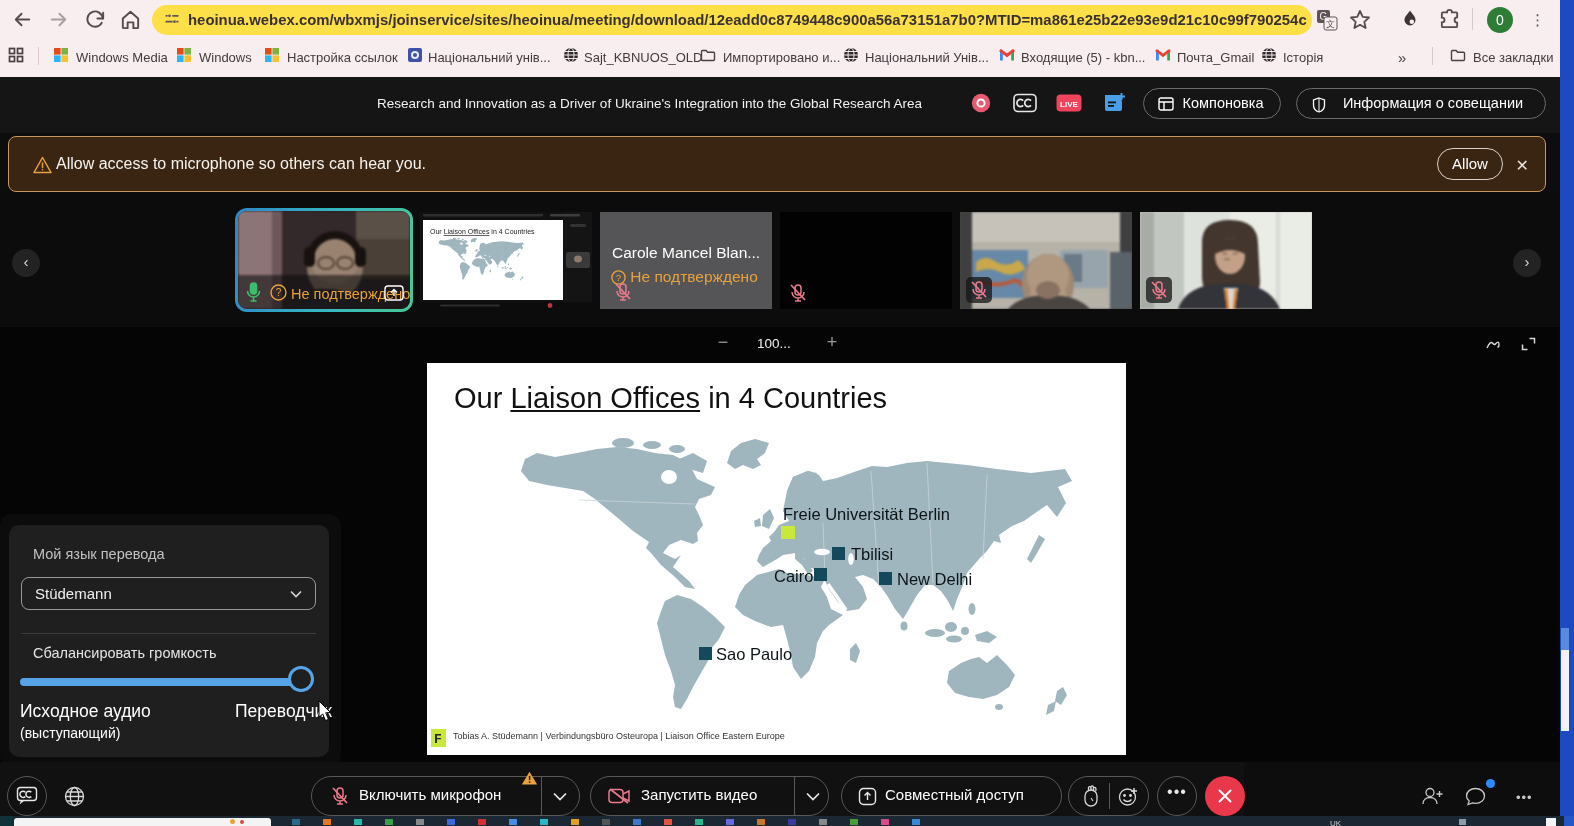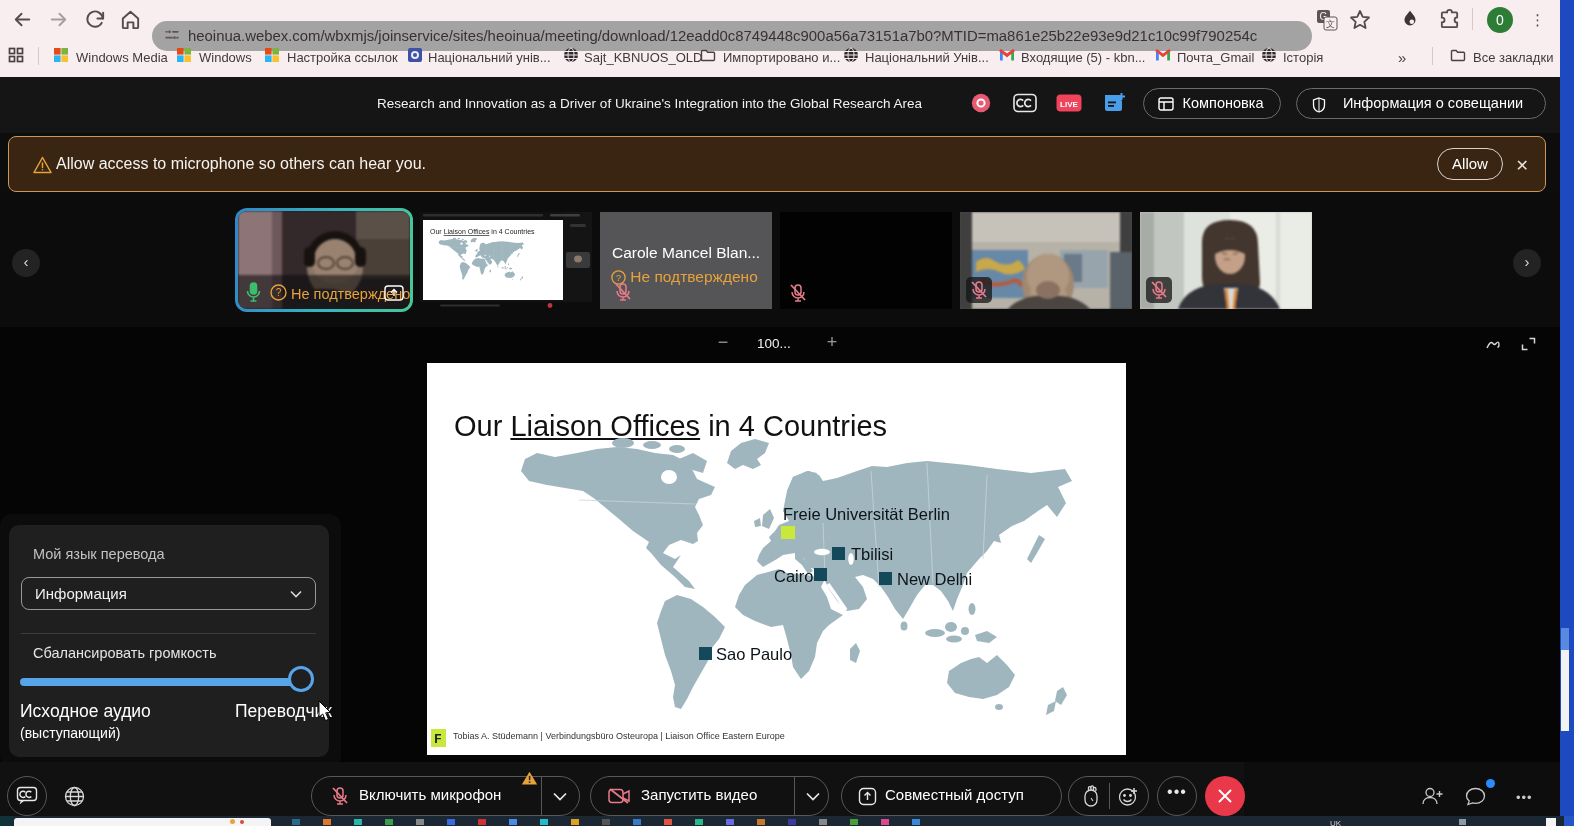--- a/index.html
+++ b/index.html
@@ -5,21 +5,21 @@
   * { margin:0; padding:0; box-sizing:border-box; }
   html,body { width:1574px; height:826px; overflow:hidden; background:#000; }
   body { font-family:"Liberation Sans", sans-serif; }
   #screen { position:relative; width:1574px; height:826px; background:#0b0b0b; }
   .abs { position:absolute; }
 
   
   #chrome { position:absolute; left:0; top:0; width:1560px; height:77px; background:#f8eef0; }
   #toolbar { position:absolute; left:0; top:0; width:1560px; height:40px; }
   .navic { position:absolute; top:8px; width:23px; height:23px; }
-  #addrbar { position:absolute; left:152px; top:21px; width:1160px; height:30px; background:#a3a3a3; border-radius:15px; }
+  #addrbar { position:absolute; left:152px; top:5px; width:1160px; height:30px; background:#fde047; border-radius:15px;font-weight:bold; }
   #url { position:absolute; left:36px; top:7px; font-size:14.9px; color:#3a3134; white-space:nowrap; letter-spacing:0px; }
   #bookmarks { position:absolute; left:0; top:40px; width:1560px; height:37px; font-size:13px; color:#413a3d; }
   .bk { position:absolute; top:9px; height:18px; line-height:18px; white-space:nowrap; }
   .bkic { position:absolute; top:7px; width:16px; height:16px; }
 
   
   #webex { position:absolute; left:0; top:77px; width:1560px; height:739px; background:#0d0d0d; }
   #wxheader { position:absolute; left:0; top:0; width:1560px; height:56px; background:#151515; }
   #wxtitle { position:absolute; left:377px; top:19px; font-size:13.5px; color:#f2f2f2; }
   .pillbtn { position:absolute; height:31px; border:1px solid #6b6b6b; border-radius:16px; color:#fff; font-size:14.5px; line-height:29px; text-align:center; }
@@ -37,21 +37,21 @@
   .micoff { position:absolute; left:8px; bottom:6px; width:20px; height:20px; }
   .micbadge { position:absolute; left:6px; bottom:6px; width:26px; height:26px; background:rgba(20,20,20,.75); border-radius:5px; }
   .micbadge svg { position:absolute; left:3px; top:3px; }
 
   
   #shareinfo { position:absolute; left:0; top:255px; width:1560px; height:30px; }
   #shareinfo .t { position:absolute; left:10px; top:3px; font-size:14px; color:#efefef; }
 
   
   #slide { position:absolute; left:427px; top:286px; width:699px; height:392px; background:#ffffff; }
-  #slidetitle { position:absolute; left:27px; top:19px; font-size:29px; color:#111; letter-spacing:0px;margin-top:28px; }
+  #slidetitle { position:absolute; left:27px; top:19px; font-size:29px; color:#111; letter-spacing:0px; }
   #slidefoot { position:absolute; left:26px; top:368px; font-size:9px; color:#333; }
 
   
   #langpanel { position:absolute; left:0px; top:437px; width:341px; height:254px; background:#0c0c0c; border-radius:12px; }
   #langcard { position:absolute; left:9px; top:11px; width:320px; height:232px; background:#1f1f1f; border-radius:10px; color:#ddd; }
 
   
   #btoolbar { position:absolute; left:0; top:685px; width:1244px; height:54px; background:#111; }
   .cbtn { position:absolute; top:14px; width:40px; height:40px; border:1px solid #585858; border-radius:50%; }
   .wpill { position:absolute; top:14px; height:40px; border:1px solid #585858; border-radius:20px; color:#fff; font-size:15px; }
@@ -451,21 +451,21 @@
         </g>
         <rect x="4" y="366" width="15" height="18" fill="#c8e93c"></rect>
         <text x="7" y="380" font-family="Liberation Mono" font-size="13" font-weight="bold" fill="#222">F</text>
       </svg>
       <div id="slidefoot">Tobias A. Stüdemann | Verbindungsbüro Osteuropa | Liaison Office Eastern Europe</div>
     </div>
     <div id="langpanel">
       <div id="langcard">
         <div class="abs" style="left:24px; top:21px; font-size:14.5px; color:#c2c2c2;">Мой язык перевода</div>
         <div class="abs" style="left:12px; top:52px; width:295px; height:33px; border:1px solid #989898; border-radius:8px;">
-          <span class="abs" style="left:13px; top:7px; font-size:15px; color:#f0f0f0;">Информация</span>
+          <span class="abs" style="left:13px; top:7px; font-size:15px; color:#f0f0f0;">Stüdemann</span>
           <svg class="abs" style="right:12px; top:10px; width:14px; height:12px;" viewBox="0 0 14 12" fill="none" stroke="#d8d8d8" stroke-width="1.6">
               <path d="M2 3.5l5 5 5-5"></path>
             </svg>
         </div>
         <div class="abs" style="left:12px; top:108px; width:295px; height:1px; background:#3c3c3c;"></div>
         <div class="abs" style="left:24px; top:120px; font-size:14.5px; color:#e5e5e5;">Сбалансировать громкость</div>
         <div class="abs" style="left:11px; top:153px; width:290px; height:8px; border-radius:4px; background:#57a4e8;"></div>
         <div class="abs" style="left:279px; top:141px; width:26px; height:26px; border-radius:50%; background:#1f1f1f; border:3px solid #57a4e8; box-shadow:0 0 0 1px #1f1f1f inset;"></div>
         <div class="abs" style="left:11px; top:176px; font-size:17.5px; color:#fff;">Исходное аудио</div>
         <div class="abs" style="left:226px; top:176px; font-size:17.5px; color:#fff;">Переводчик</div>

